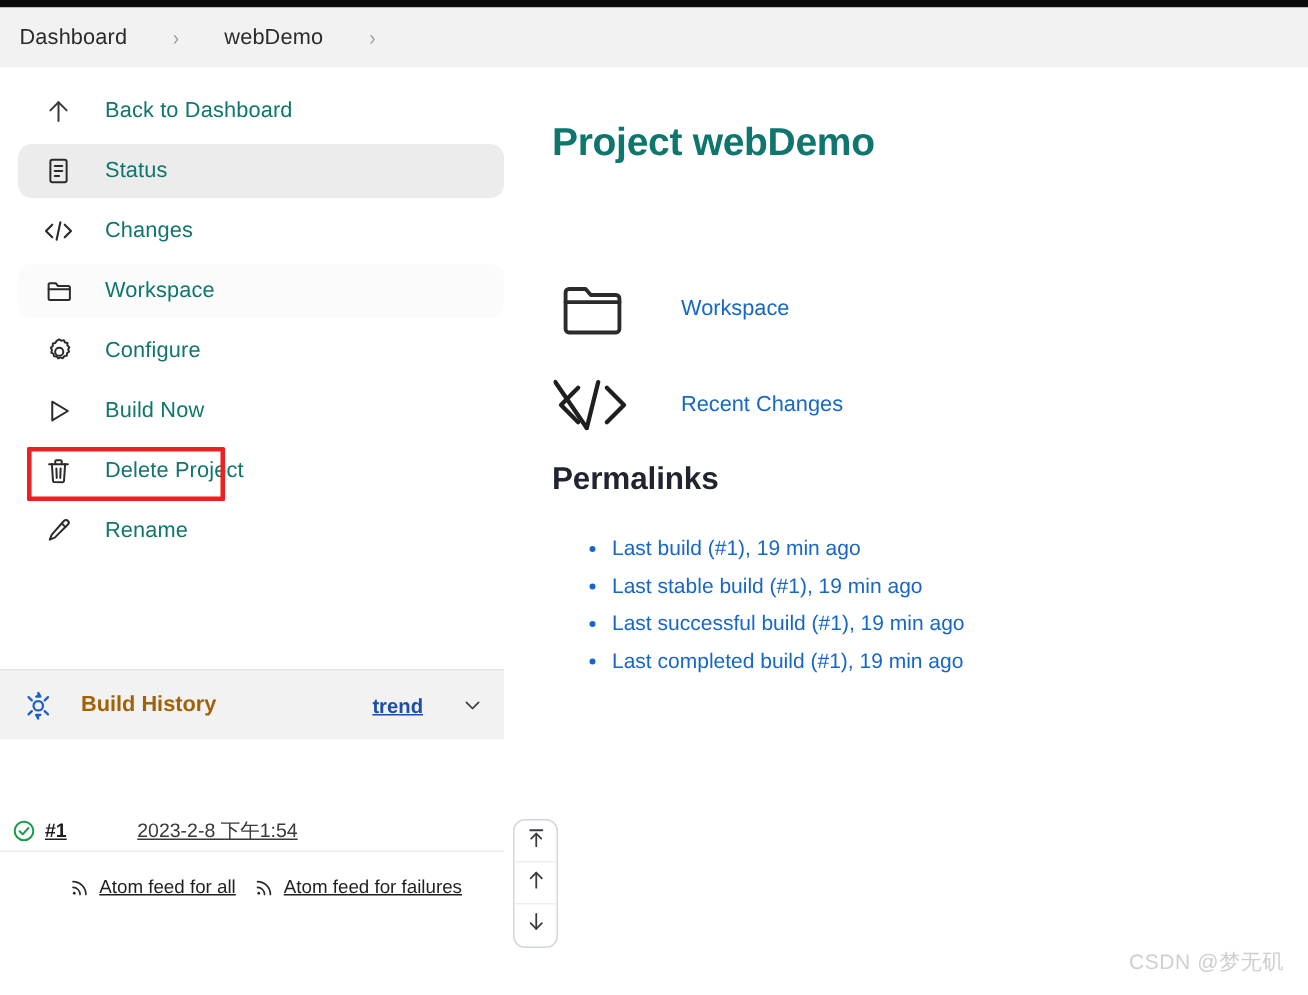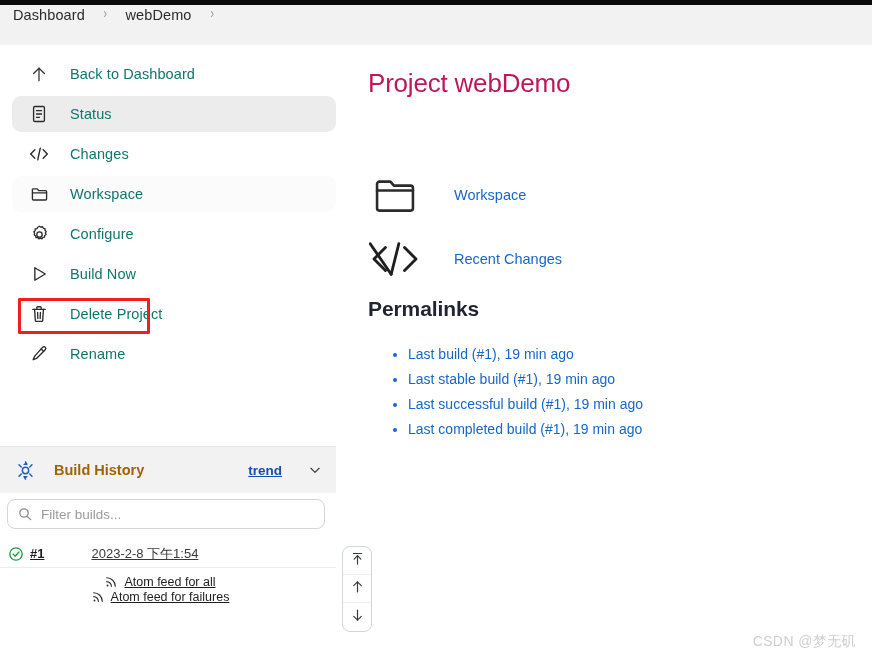--- a/index.html
+++ b/index.html
@@ -14,22 +14,23 @@
   
   .top-strip {
     position: absolute; left: 0; top: 0; width: 872px; height: 5px;
     background: #0b0b0b;
   }
 
   
   .breadcrumb-bar {
     position: absolute; left: 0; top: 5px; width: 872px; height: 40px;
     background: #f2f2f2;
-    display: flex; 
+    display: flex; align-items: center;
     padding-left: 11px;
+    gap: 12px;
   }
   .crumb {
     font-size: 14.5px; color: #2b2b2b; letter-spacing: .1px;
     padding: 2px 2px;
   }
   .crumb-sep {
     font-size: 14px; color: #9a9a9a; margin: 0 16px 0 16px;
     transform: scaleX(.85);
   }
 
@@ -113,21 +114,20 @@
   }
   .bh-time {
     font-size: 13px; color: #3a3a3a; text-decoration: underline;
     margin-left: 47px; cursor: pointer; white-space: nowrap;
   }
 
   .bh-feeds {
     position: absolute; left: 0; top: 578px; width: 336px; height: 26px;
     display: flex; align-items: center; justify-content: flex-end;
     padding-right: 28px;
-    flex-direction: column;
   }
   .feed-link { display: flex; align-items: center; margin-left: 12px; cursor: pointer; }
   .feed-link .rss { width: 15px; height: 15px; margin-right: 5px; }
   .feed-link .ft {
     font-size: 12.5px; color: #1f1f1f; text-decoration: underline; white-space: nowrap;
   }
 
   
   .scroll-stack {
     position: absolute; left: 342px; top: 546px;
@@ -139,22 +139,22 @@
     width: 28px; height: 28px;
     display: flex; align-items: center; justify-content: center;
     cursor: pointer;
     border-bottom: 1px solid #eceff1;
   }
   .scroll-btn:last-child { border-bottom: none; }
 
   
   .main { position: absolute; left: 368px; top: 52px; width: 500px; }
   .page-title {
-    font-size: 26px; font-weight: normal; color: #be185d;
-    letter-spacing: -.2px; margin-top: 16px;
+    font-size: 26px; font-weight: bold; color: #0f766e;
+    letter-spacing: -.2px; margin-top: 27px;
   }
   .big-links { margin-top: 66px; }
   .big-link-row {
     display: flex; align-items: center; height: 60px;
     margin-bottom: 4px;
   }
   .big-link-row .bic {
     width: 54px; height: 48px; margin-right: 32px;
     display: flex; align-items: center; justify-content: center;
     flex: 0 0 auto;
@@ -303,29 +303,20 @@
     <span class="bh-right">
       <span class="bh-trend">trend</span>
       <span class="bh-chev">
         <svg width="14" height="14" viewBox="0 0 24 24" fill="none" stroke="#3b3b3b" stroke-width="2" stroke-linecap="round" stroke-linejoin="round">
           <polyline points="5,9 12,16 19,9"></polyline>
         </svg>
       </span>
     </span>
   </div>
 
-  <div class="bh-filter-wrap">
-    <span class="bh-filter-ic">
-      <svg width="16" height="16" viewBox="0 0 24 24" fill="none" stroke="#8d8d8d" stroke-width="2" stroke-linecap="round">
-        <circle cx="10.5" cy="10.5" r="6.3"></circle>
-          <line x1="15.3" y1="15.3" x2="20.4" y2="20.4"></line>
-      </svg>
-    </span>
-    <input class="bh-filter" type="text" placeholder="Filter builds..." style="">
-  </div>
 
   <div class="bh-row">
     <span class="st">
       <svg width="16" height="16" viewBox="0 0 24 24" fill="none" stroke="#189c47" stroke-width="2" stroke-linecap="round" stroke-linejoin="round">
         <circle cx="12" cy="12" r="9.3"></circle>
           <polyline points="7.6,12.2 10.7,15.3 16.4,9"></polyline>
       </svg>
     </span>
     <span class="bh-num">#1</span>
     <span class="bh-time">2023-2-8 下午1:54</span>

